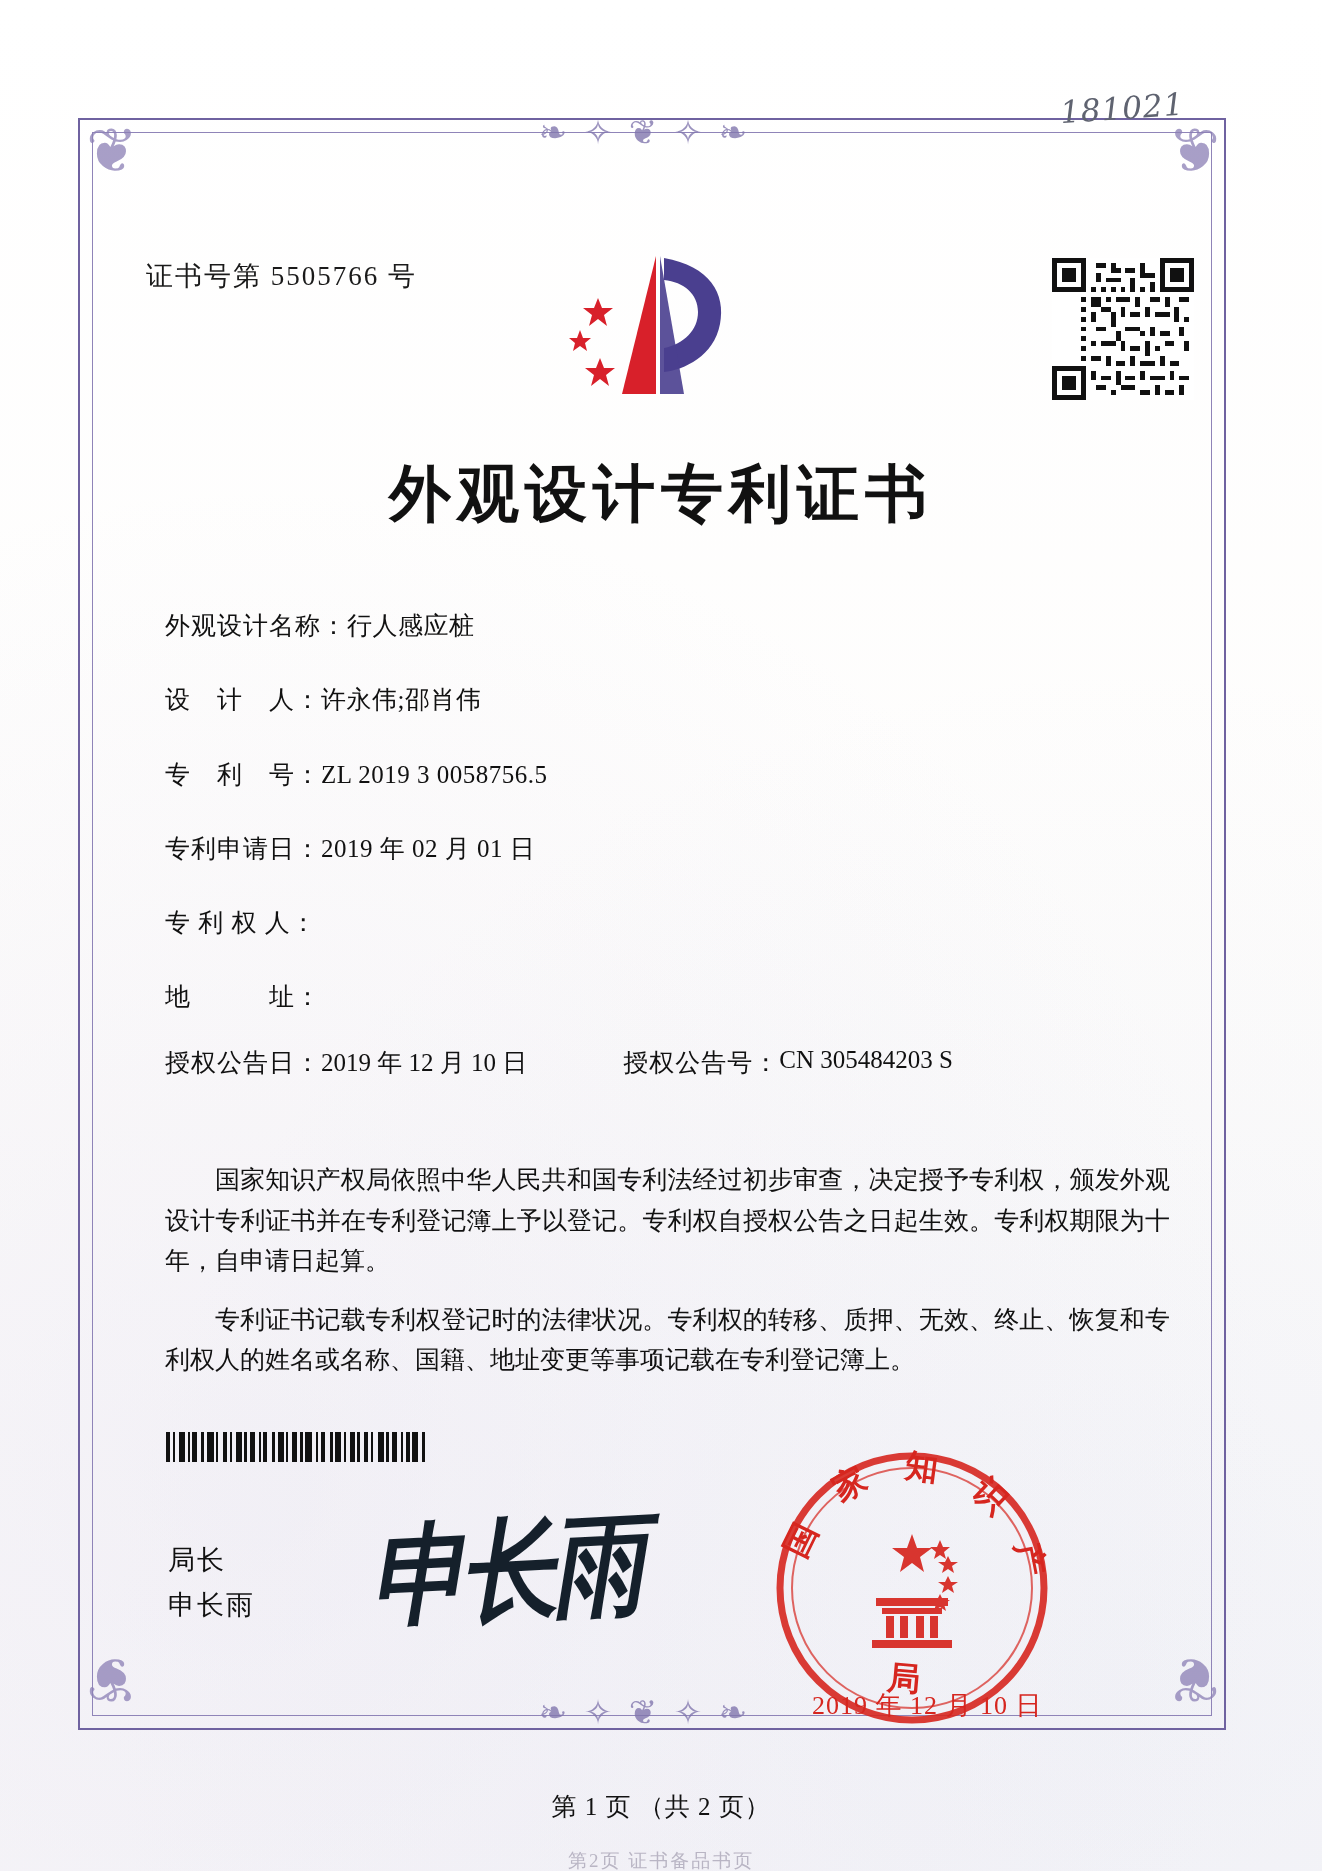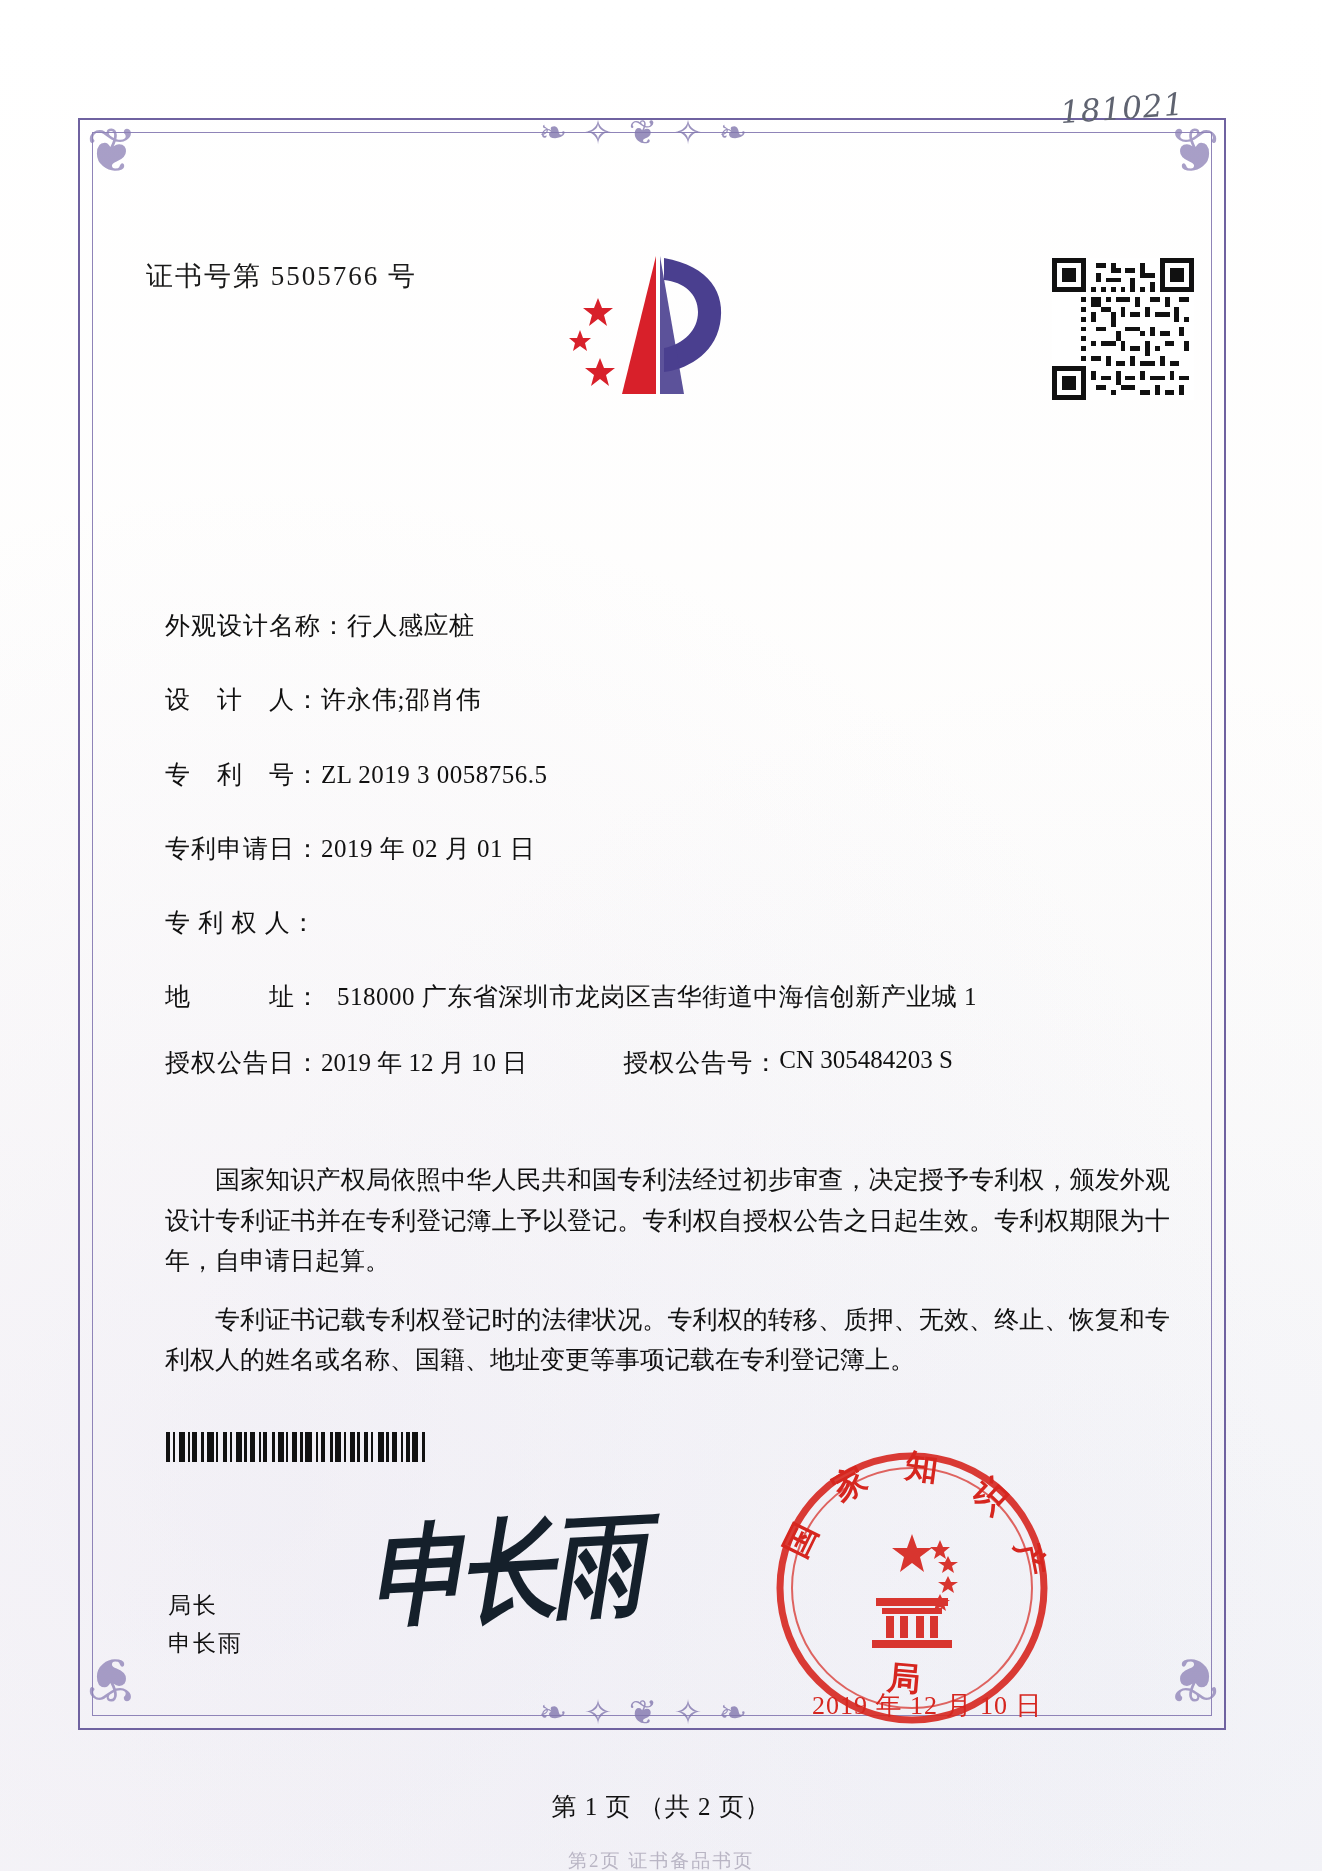--- a/index.html
+++ b/index.html
@@ -220,22 +220,22 @@
   .barcode i {
     display: block;
     background: #111;
     height: 100%;
   }
 
   
   .director {
     position: absolute;
     left: 168px;
-    top: 1587px;
-    font-size: 23px;
+    top: 1538px;
+    font-size: 27px;
     line-height: 1.65;
     color: #111;
     letter-spacing: 2px;
   }
 
   
   .signature {
     position: absolute;
     left: 370px;
     top: 1508px;
@@ -423,20 +423,21 @@
           <rect x="12" y="27" width="1" height="1"></rect>
         <rect x="14" y="26" width="3" height="1"></rect>
           <rect x="18" y="27" width="2" height="1"></rect>
         <rect x="21" y="26" width="1" height="2"></rect>
           <rect x="23" y="27" width="2" height="1"></rect>
         <rect x="26" y="26" width="1" height="2"></rect>
       </g>
     </svg>
   </div>
 
+  <div class="doc-title">外观设计专利证书</div>
 
   <div class="fields">
     <div class="field-row">
       <span class="field-label">外观设计名称：</span>
       <span class="field-value">行人感应桩</span>
     </div>
     <div class="field-row">
       <span class="field-label">设　计　人：</span>
       <span class="field-value">许永伟;邵肖伟</span>
     </div>
@@ -446,21 +447,20 @@
     </div>
     <div class="field-row">
       <span class="field-label">专利申请日：</span>
       <span class="field-value">2019 年 02 月 01 日</span>
     </div>
     <div class="field-row">
       <span class="field-label">专 利 权 人：</span>
     </div>
     <div class="field-row" style="margin-bottom:10px;gap:16px;">
       <span class="field-label">地　　　址：</span>
-      <span class="field-value">518000 广东省深圳市龙岗区吉华街道中海信创新产业城 1</span>
     </div>
 
     <div class="row-inline" style="margin-top:30px;">
       <span class="field-label">授权公告日：</span>
       <span>2019 年 12 月 10 日</span>
       <span class="inline-gap"></span>
       <span class="field-label">授权公告号：</span>
       <span>CN 305484203 S</span>
     </div>
   </div>

